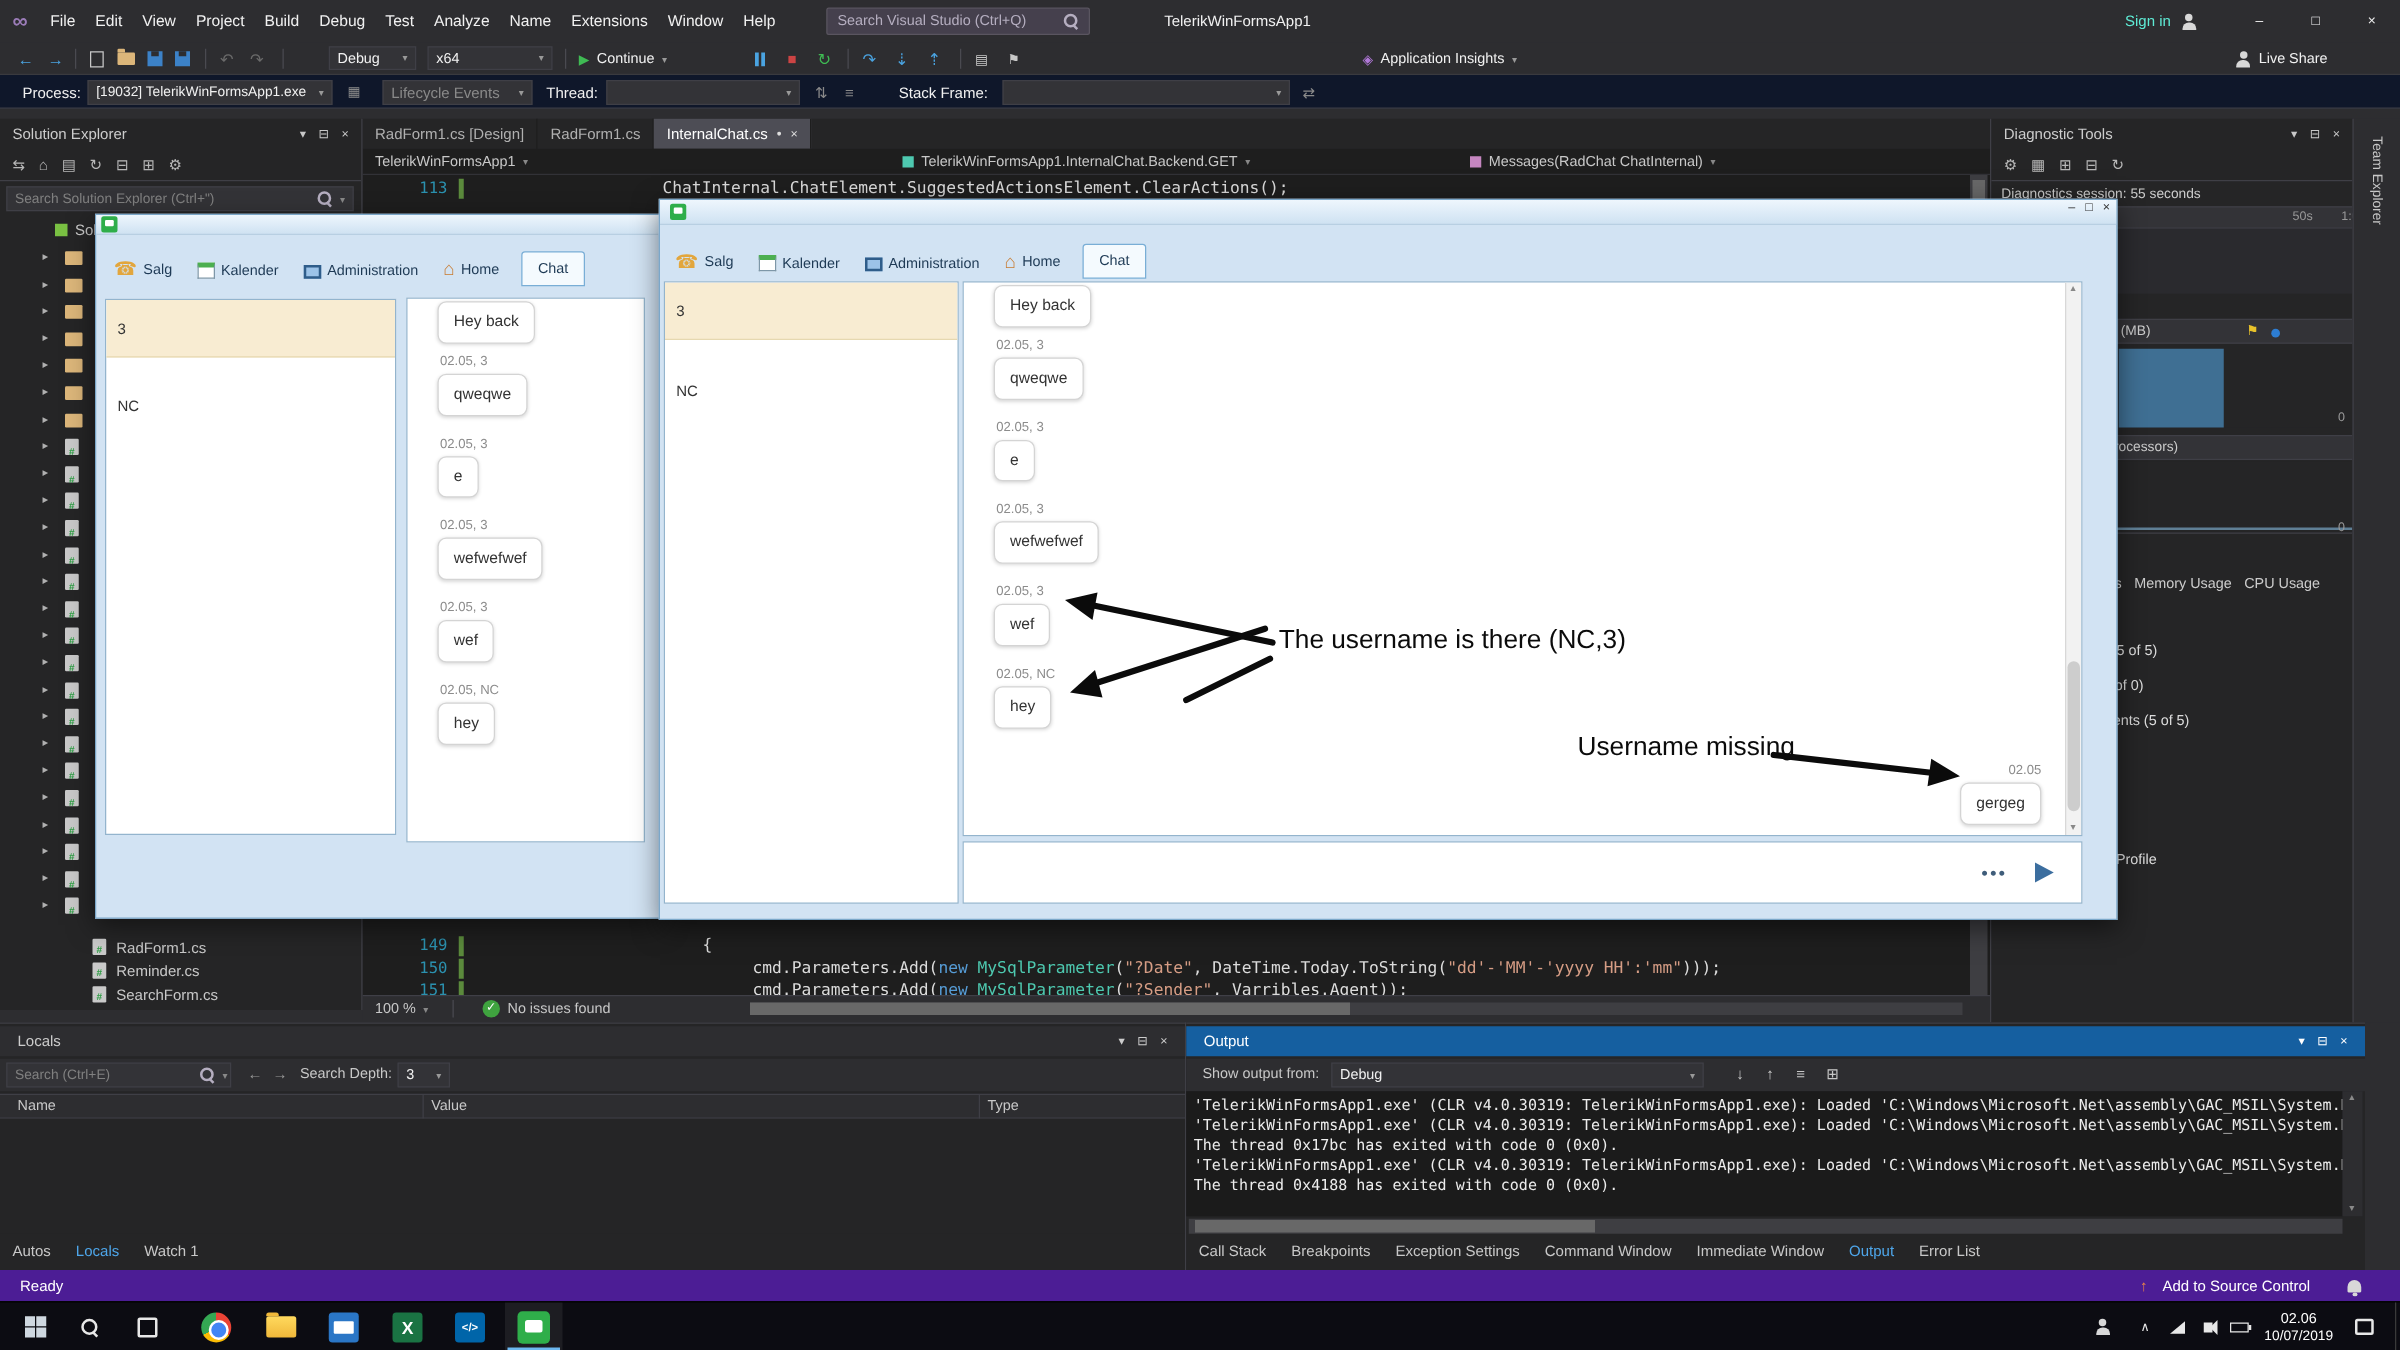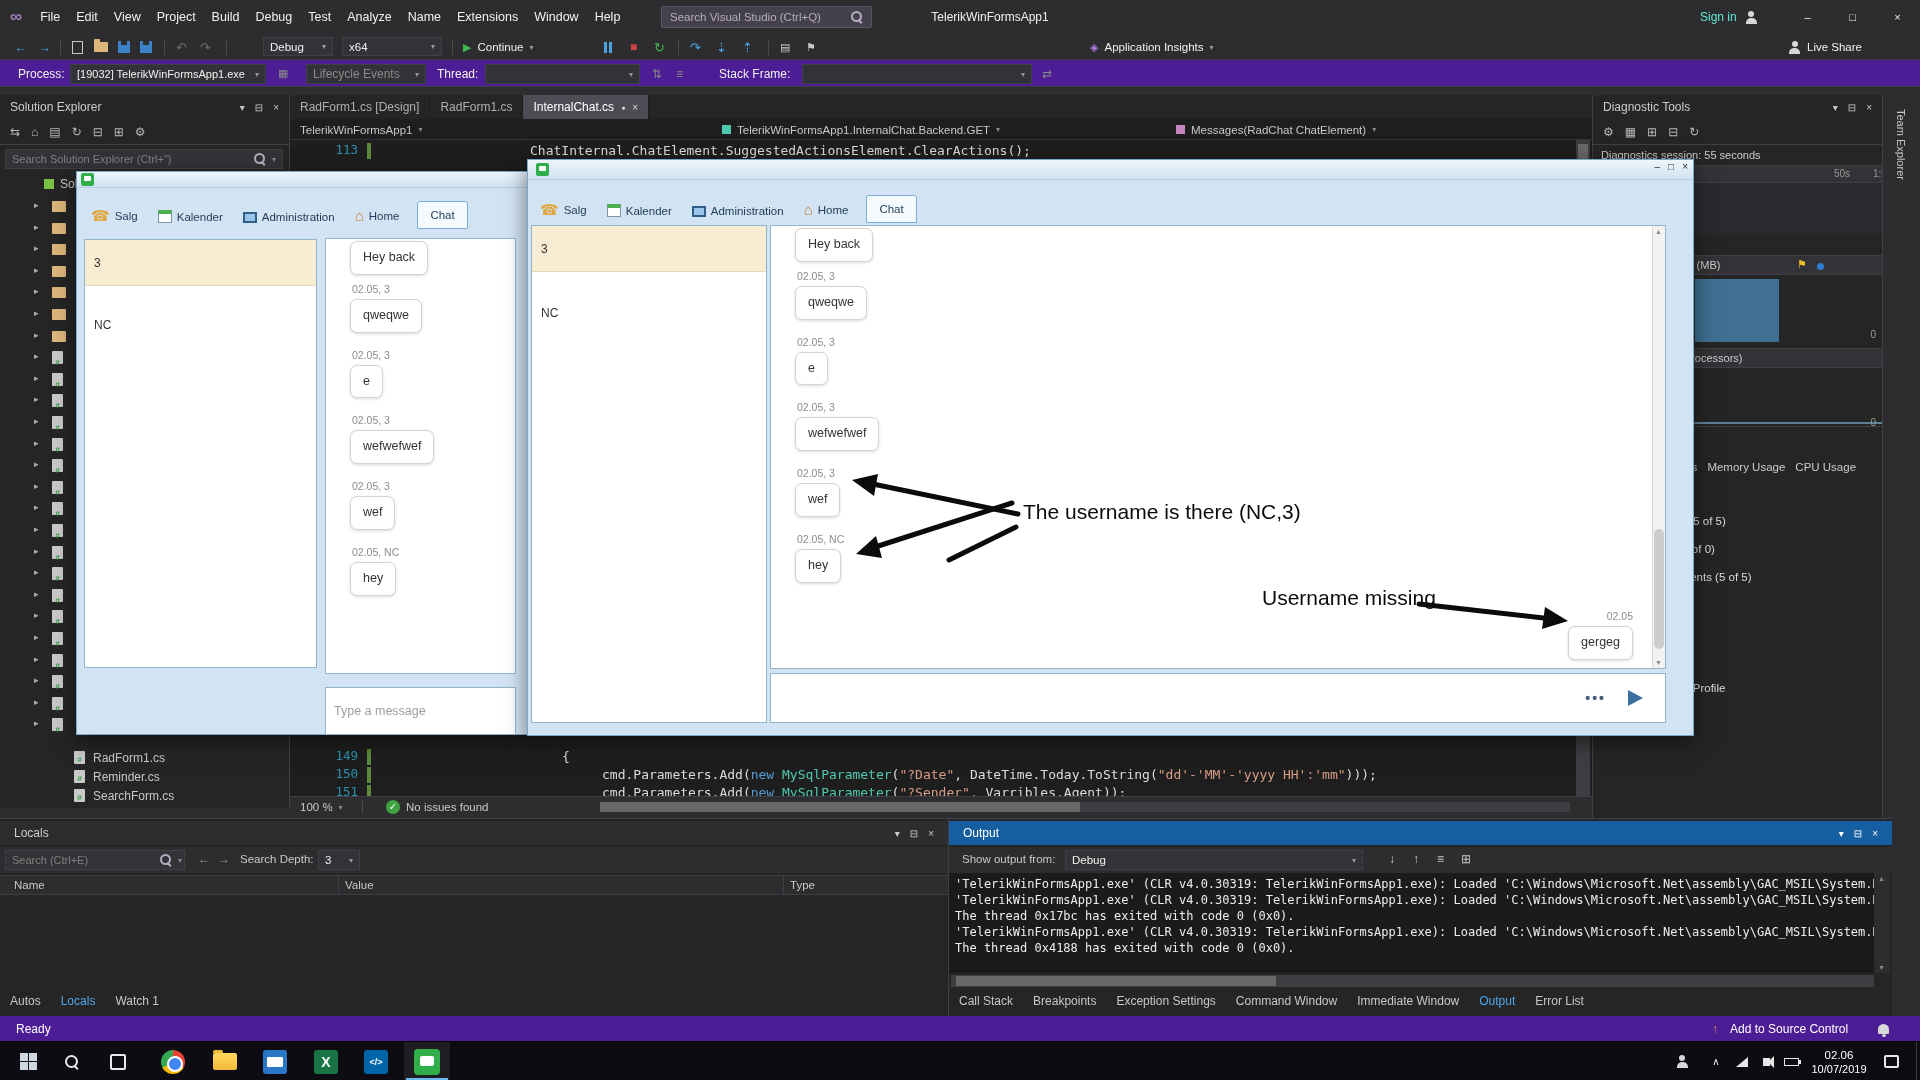--- a/index.html
+++ b/index.html
@@ -29,21 +29,21 @@
   .sel{background:#333337;border:1px solid #3f3f46;color:#f1f1f1;font-size:11.5px;display:flex;align-items:center;justify-content:space-between;padding:0 6px;white-space:nowrap}
   .sel .ar{font-size:8px;color:#999;margin-left:6px}
   .i-doc{width:11px;height:13px;border:1px solid #c8c8c8;background:#2d2d30}
   .i-folderS{width:14px;height:10px;background:#dcb67a;border-radius:1px;position:relative}
   .i-folderS::before{content:"";position:absolute;left:0;top:-3px;width:6px;height:3px;background:#dcb67a;border-radius:1px 1px 0 0}
   .i-save{width:12px;height:12px;background:#3c82c8;position:relative}
   .i-save::after{content:"";position:absolute;left:3px;top:0;width:6px;height:4px;background:#2d2d30}
   .pausebars{display:inline-flex;gap:2px}
   .pausebars i{width:3px;height:11px;background:#4aa3e0;display:block}
   
-  #procbar{left:0;top:60px;width:1920px;height:27px;background:#4c1d95;border-bottom:1px solid #3f3f46}
+  #procbar{left:0;top:60px;width:1920px;height:27px;background:#0f172a;border-bottom:1px solid #3f3f46}
   .pb{position:absolute;top:0;height:27px;display:flex;align-items:center;font-size:12px;color:#f1f1f1;white-space:nowrap}
   
   #etabs{left:290px;top:95px;width:1302px;height:24px;background:#252526;display:flex}
   .etab{display:inline-flex;align-items:center;height:24px;padding:0 10px;font-size:12px;color:#b0b0b0;border-right:1px solid #1e1e1e}
   .etab.active{background:#4d4d55;color:#fff}
   .etab .dot,.etab .x{display:none;margin-left:7px;color:#ddd}
   .etab .dot{font-size:7px}
   .etab .x{font-size:10px}
   .etab.active .dot,.etab.active .x{display:inline}
   #breadcrumb{left:290px;top:119px;width:1302px;height:21px;background:#1e1e1e;border-bottom:1px solid #323237}
@@ -302,21 +302,21 @@
         <span>TelerikWinFormsApp1</span>
         <span class="ar" style="font-size:8px;color:#888">▾</span>
       </div>
     <div class="bc" style="left:432px">
         <span class="bic" style="background:#4ec9b0"></span>
         <span>TelerikWinFormsApp1.InternalChat.Backend.GET</span>
         <span class="ar" style="font-size:8px;color:#888">▾</span>
       </div>
     <div class="bc" style="left:886px">
         <span class="bic" style="background:#c586c0"></span>
-        <span>Messages(RadChat ChatElement)</span>
+        <span>Messages(RadChat ChatInternal)</span>
         <span class="ar" style="font-size:8px;color:#888">▾</span>
       </div>
   </div>
 
   <div class="abs" id="codearea">
     <div class="code-row" style="top:2px">
       <span class="lnum">113</span>
       <span class="chg"></span>
       <span class="code seg-plain" style="left:240px">ChatInternal.ChatElement.SuggestedActionsElement.ClearActions();</span>
     </div>
@@ -753,23 +753,20 @@
         </div>
           <div class="msg">
           <div class="ts">02.05, 3</div>
           <div class="bubble">wef</div>
         </div>
           <div class="msg">
           <div class="ts">02.05, NC</div>
           <div class="bubble">hey</div>
         </div>
         </div>
-    </div>
-    <div class="cinput" style="left:248px;top:515px;width:191px;height:48px">
-      <input placeholder="Type a message" style="">
     </div>
   </div>
 
   <div class="chatwin" style="left:527px;top:159px;width:1167px;height:577px;z-index:40">
     <div class="cw-title" style="height:20px">
       <span class="appicon" style="left:8px;top:3px"></span>
       <div class="cw-btns">
         <span>–</span>
         <span>□</span>
         <span>×</span>

